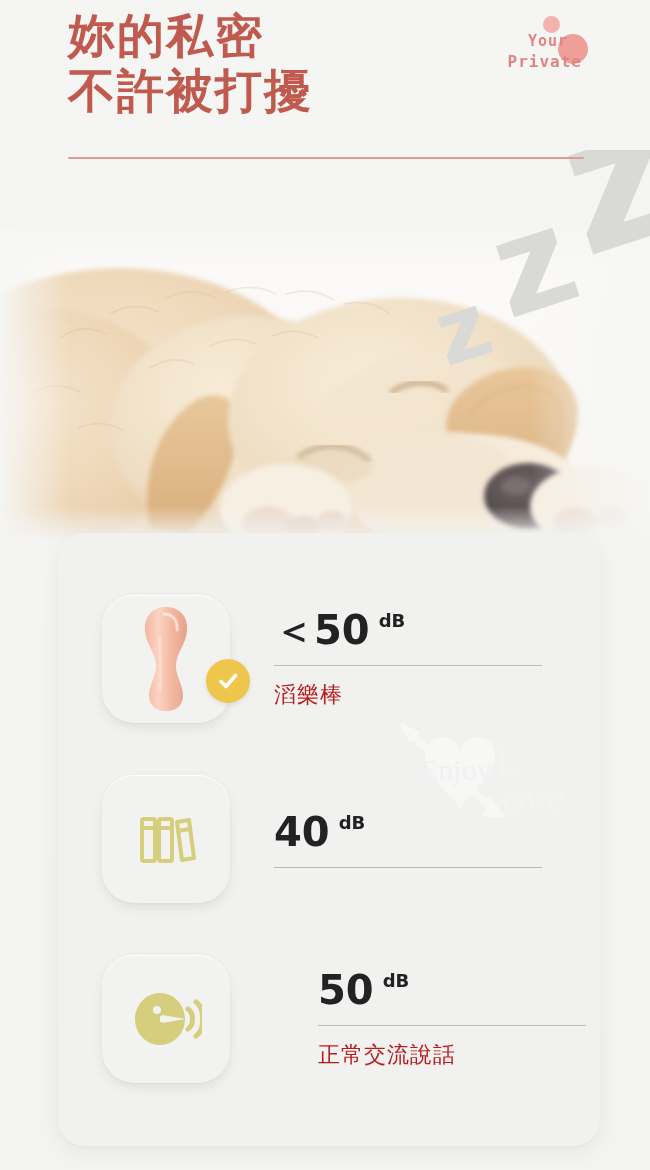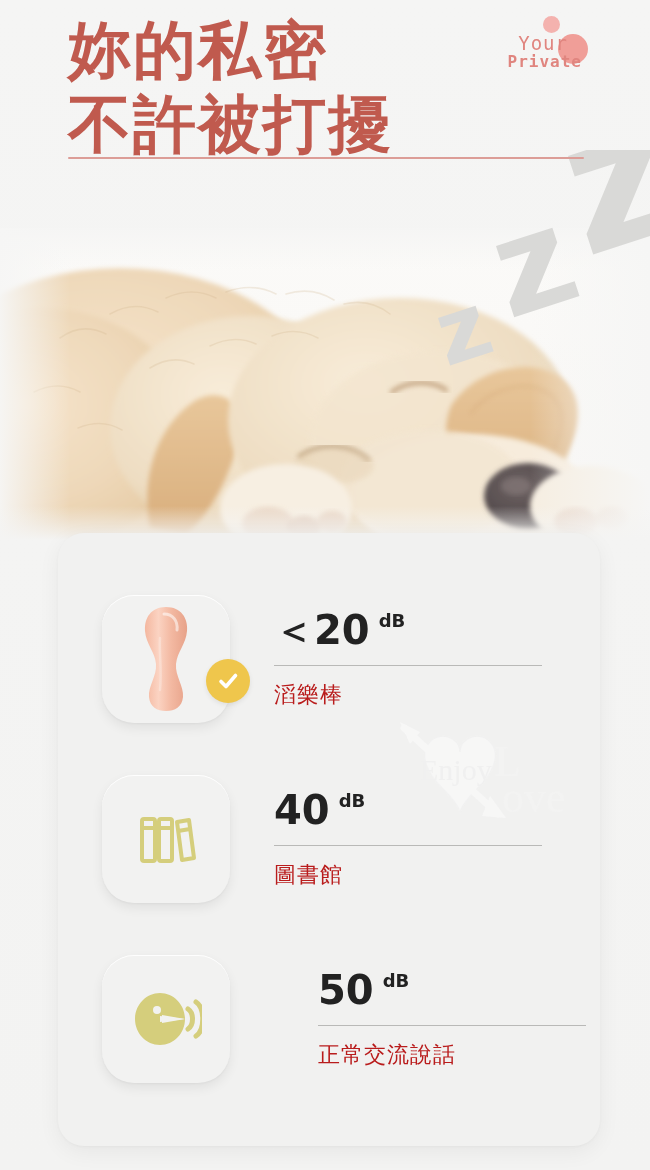--- a/index.html
+++ b/index.html
@@ -29,25 +29,25 @@
     position: absolute;
     left: 0; top: 0;
     width: 650px;
     height: 240px;
     z-index: 6;
   }
 
   .headline {
     position: absolute;
     left: 68px;
-    top: 14px;
+    top: 8px;
     width: 460px;
     color: #c05a4e;
     font-family: "DejaVu Sans", sans-serif;
-    font-size: 63px;
+    font-size: 47px;
     font-weight: 700;
     line-height: 1.17;
     letter-spacing: 2px;
   }
   .headline-line { display: block; white-space: nowrap; }
 
   .head-rule {
     position: absolute;
     left: 68px;
     top: 157px;
@@ -88,22 +88,22 @@
     position: absolute;
     right: -2px; top: 18px;
     width: 30px; height: 30px;
     border-radius: 50%;
     background: #f09e98;
   }
   .logo-your {
     position: absolute;
     right: 18px; top: 16px;
     font-family: "DejaVu Sans Mono", monospace;
-    font-size: 19px;
-    font-weight: 400;
+    font-size: 15px;
+    font-weight: 700;
     color: #e0857f;
     letter-spacing: 1px;
     z-index: 2;
   }
   .logo-private {
     position: absolute;
     right: 4px; top: 36px;
     font-family: "DejaVu Sans Mono", monospace;
     font-size: 16px;
     font-weight: 600;
@@ -423,21 +423,21 @@
           <path d="M34 34 C 33 48, 36 66, 34 86" fill="none" stroke="#ffffff" stroke-width="2.5" stroke-linecap="round" opacity="0.28"></path>
         </svg>
         <div class="check-badge">
           <svg width="22" height="22" viewBox="0 0 22 22">
             <path d="M4 11.5 L9 16.5 L18.5 5.5" fill="none" stroke="#ffffff" stroke-width="3.6" stroke-linecap="round" stroke-linejoin="round"></path>
           </svg>
         </div>
       </div>
       <div class="spec-text">
         <div class="db-line">
-          <span class="db-value">＜20</span>
+          <span class="db-value">＜50</span>
           <span class="db-unit">dB</span>
         </div>
         <div class="row-rule"></div>
         <div class="row-label">滔樂棒</div>
       </div>
     </div>
 
     <div class="spec-row r2">
       <div class="tile">
         <svg width="64" height="64" viewBox="0 0 64 64">
@@ -450,21 +450,20 @@
             <path d="M44 24 L56 22"></path>
           </g>
         </svg>
       </div>
       <div class="spec-text">
         <div class="db-line">
           <span class="db-value">40</span>
           <span class="db-unit">dB</span>
         </div>
         <div class="row-rule"></div>
-        <div class="row-label">圖書館</div>
       </div>
     </div>
 
     <div class="spec-row r3">
       <div class="tile">
         <svg width="72" height="60" viewBox="0 0 72 60">
           <path d="M30 4
                    C 44 4, 55 16, 55 30
                    C 55 44, 44 56, 30 56
                    C 16 56, 5 44, 5 30

